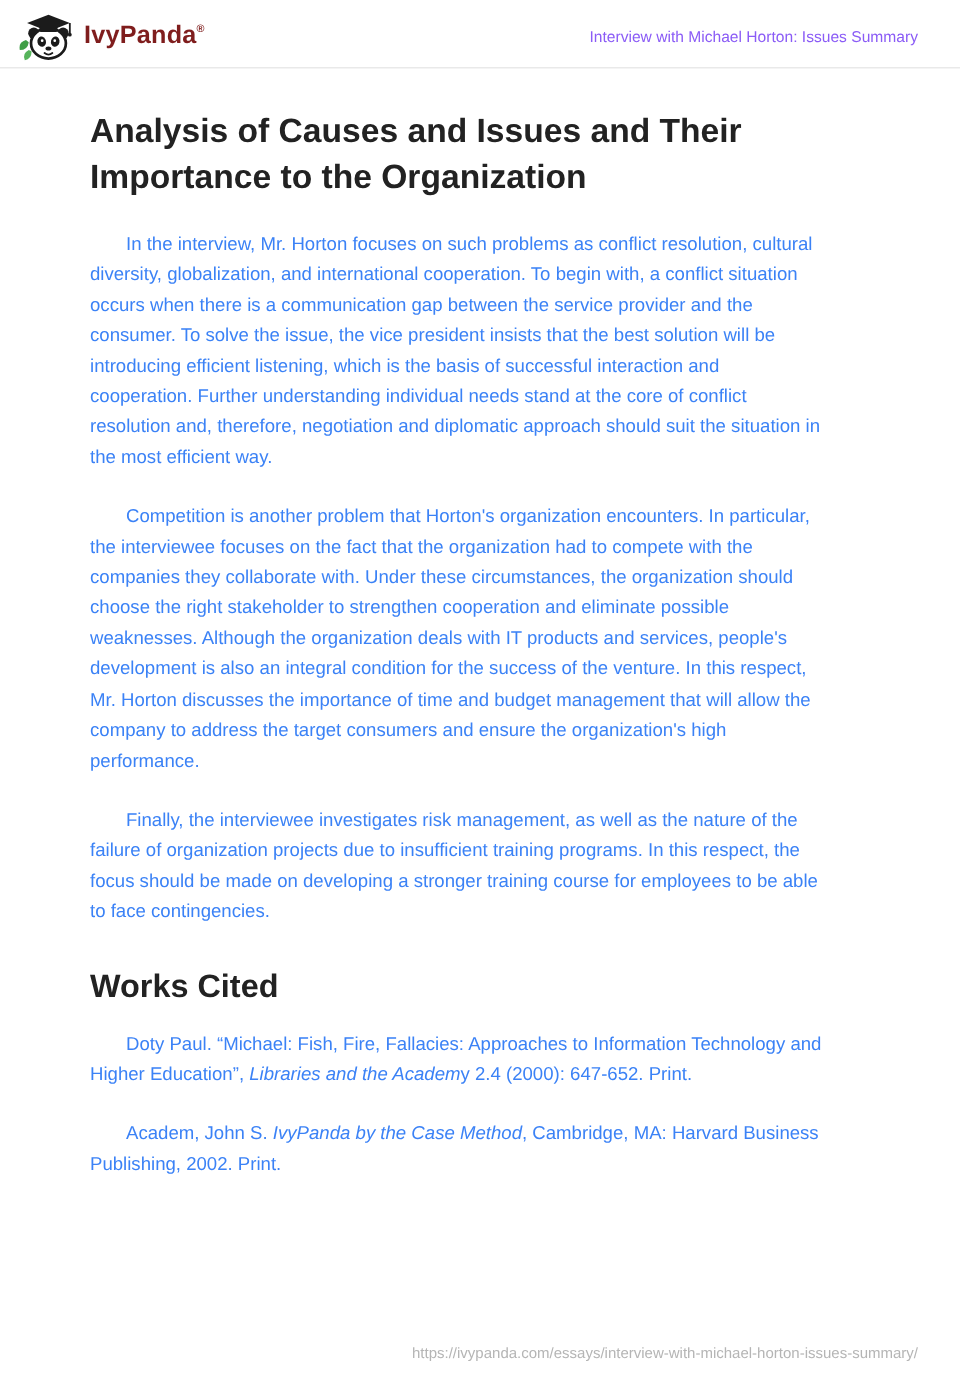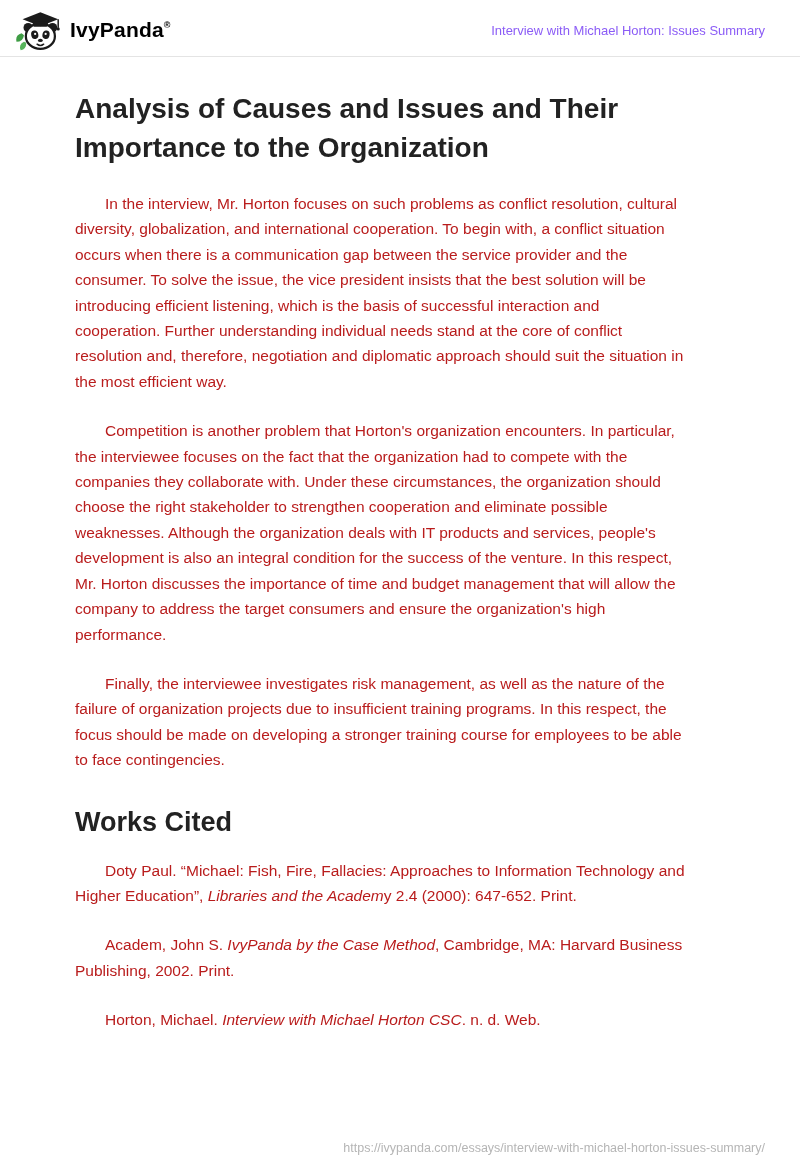--- a/index.html
+++ b/index.html
@@ -22,55 +22,55 @@
     align-items: center;
     justify-content: space-between;
     padding: 4px 35px 0 16px;
     border-bottom: 1px solid #e4e4e4;
   }
   .brand { display: flex; align-items: center; gap: 9px; cursor: pointer; }
   .logo svg { width: 45px; height: 45px; display: block; }
   .brand-text {
     font-size: 21px;
     font-weight: 700;
-    color: #000000;
+    color: #7f1d1d;
     letter-spacing: 0.2px;
   }
   .brand-text sup { font-size: 9px; font-weight: 700; vertical-align: 9px; }
   .doc-title { font-size: 13px; color: #8b5cf6; }
 
   
   .content { padding: 16px 115px 0 75px; }
   .content h1 {
     font-size: 28px;
     line-height: 39px;
     font-weight: 700;
     color: #222222;
     margin: 16px 0 24px;
   }
   .content p {
     font-size: 15.5px;
     line-height: 25.4px;
-    color: #b91c1c;
+    color: #3b82f6;
     text-indent: 30px;
     margin: 0 0 24px;
   }
   .content h2 {
     font-size: 27px;
     font-weight: 700;
     color: #222222;
     margin: 34px 0 20px;
   }
   .citation em { font-style: italic; text-align: right; }
 
   
   .footer {
     position: absolute;
     right: 35px;
-    bottom: 5px;
+    bottom: 25px;
     font-size: 12.5px;
     color: #b5b5b5;
   }
 </style>
 </head>
 <body>
 
 <div class="page">
 
   <header class="header">
@@ -110,20 +110,19 @@
     <p>In the interview, Mr. Horton focuses on such problems as conflict resolution, cultural diversity, globalization, and international cooperation. To begin with, a conflict situation occurs when there is a communication gap between the service provider and the consumer. To solve the issue, the vice president insists that the best solution will be introducing efficient listening, which is the basis of successful interaction and cooperation. Further understanding individual needs stand at the core of conflict resolution and, therefore, negotiation and diplomatic approach should suit the situation in the most efficient way.</p>
     <p>Competition is another problem that Horton's organization encounters. In particular, the interviewee focuses on the fact that the organization had to compete with the companies they collaborate with. Under these circumstances, the organization should choose the right stakeholder to strengthen cooperation and eliminate possible weaknesses. Although the organization deals with IT products and services, people's development is also an integral condition for the success of the venture. In this respect, Mr. Horton discusses the importance of time and budget management that will allow the company to address the target consumers and ensure the organization's high performance.</p>
     <p>Finally, the interviewee investigates risk management, as well as the nature of the failure of organization projects due to insufficient training programs. In this respect, the focus should be made on developing a stronger training course for employees to be able to face contingencies.</p>
 
     <h2>Works Cited</h2>
 
     <p class="citation"><span>Doty Paul. “Michael: Fish, Fire, Fallacies: Approaches to Information Technology and Higher Education”, </span><em>Libraries and the Academ</em><span>y 2.4 (2000): 647-652. Print.</span></p>
 
     <p class="citation"><span>Academ, John S. </span><em>IvyPanda by the Case Method</em><span>, Cambridge, MA: Harvard Business Publishing, 2002. Print.</span></p>
 
-    <p class="citation"><span>Horton, Michael. </span><em>Interview with Michael Horton CSC</em><span>. n. d. Web.</span></p>
   </main>
 
   <footer class="footer">
     <span>https://ivypanda.com/essays/interview-with-michael-horton-issues-summary/</span>
   </footer>
 
 </div>
 
 </body></html>

